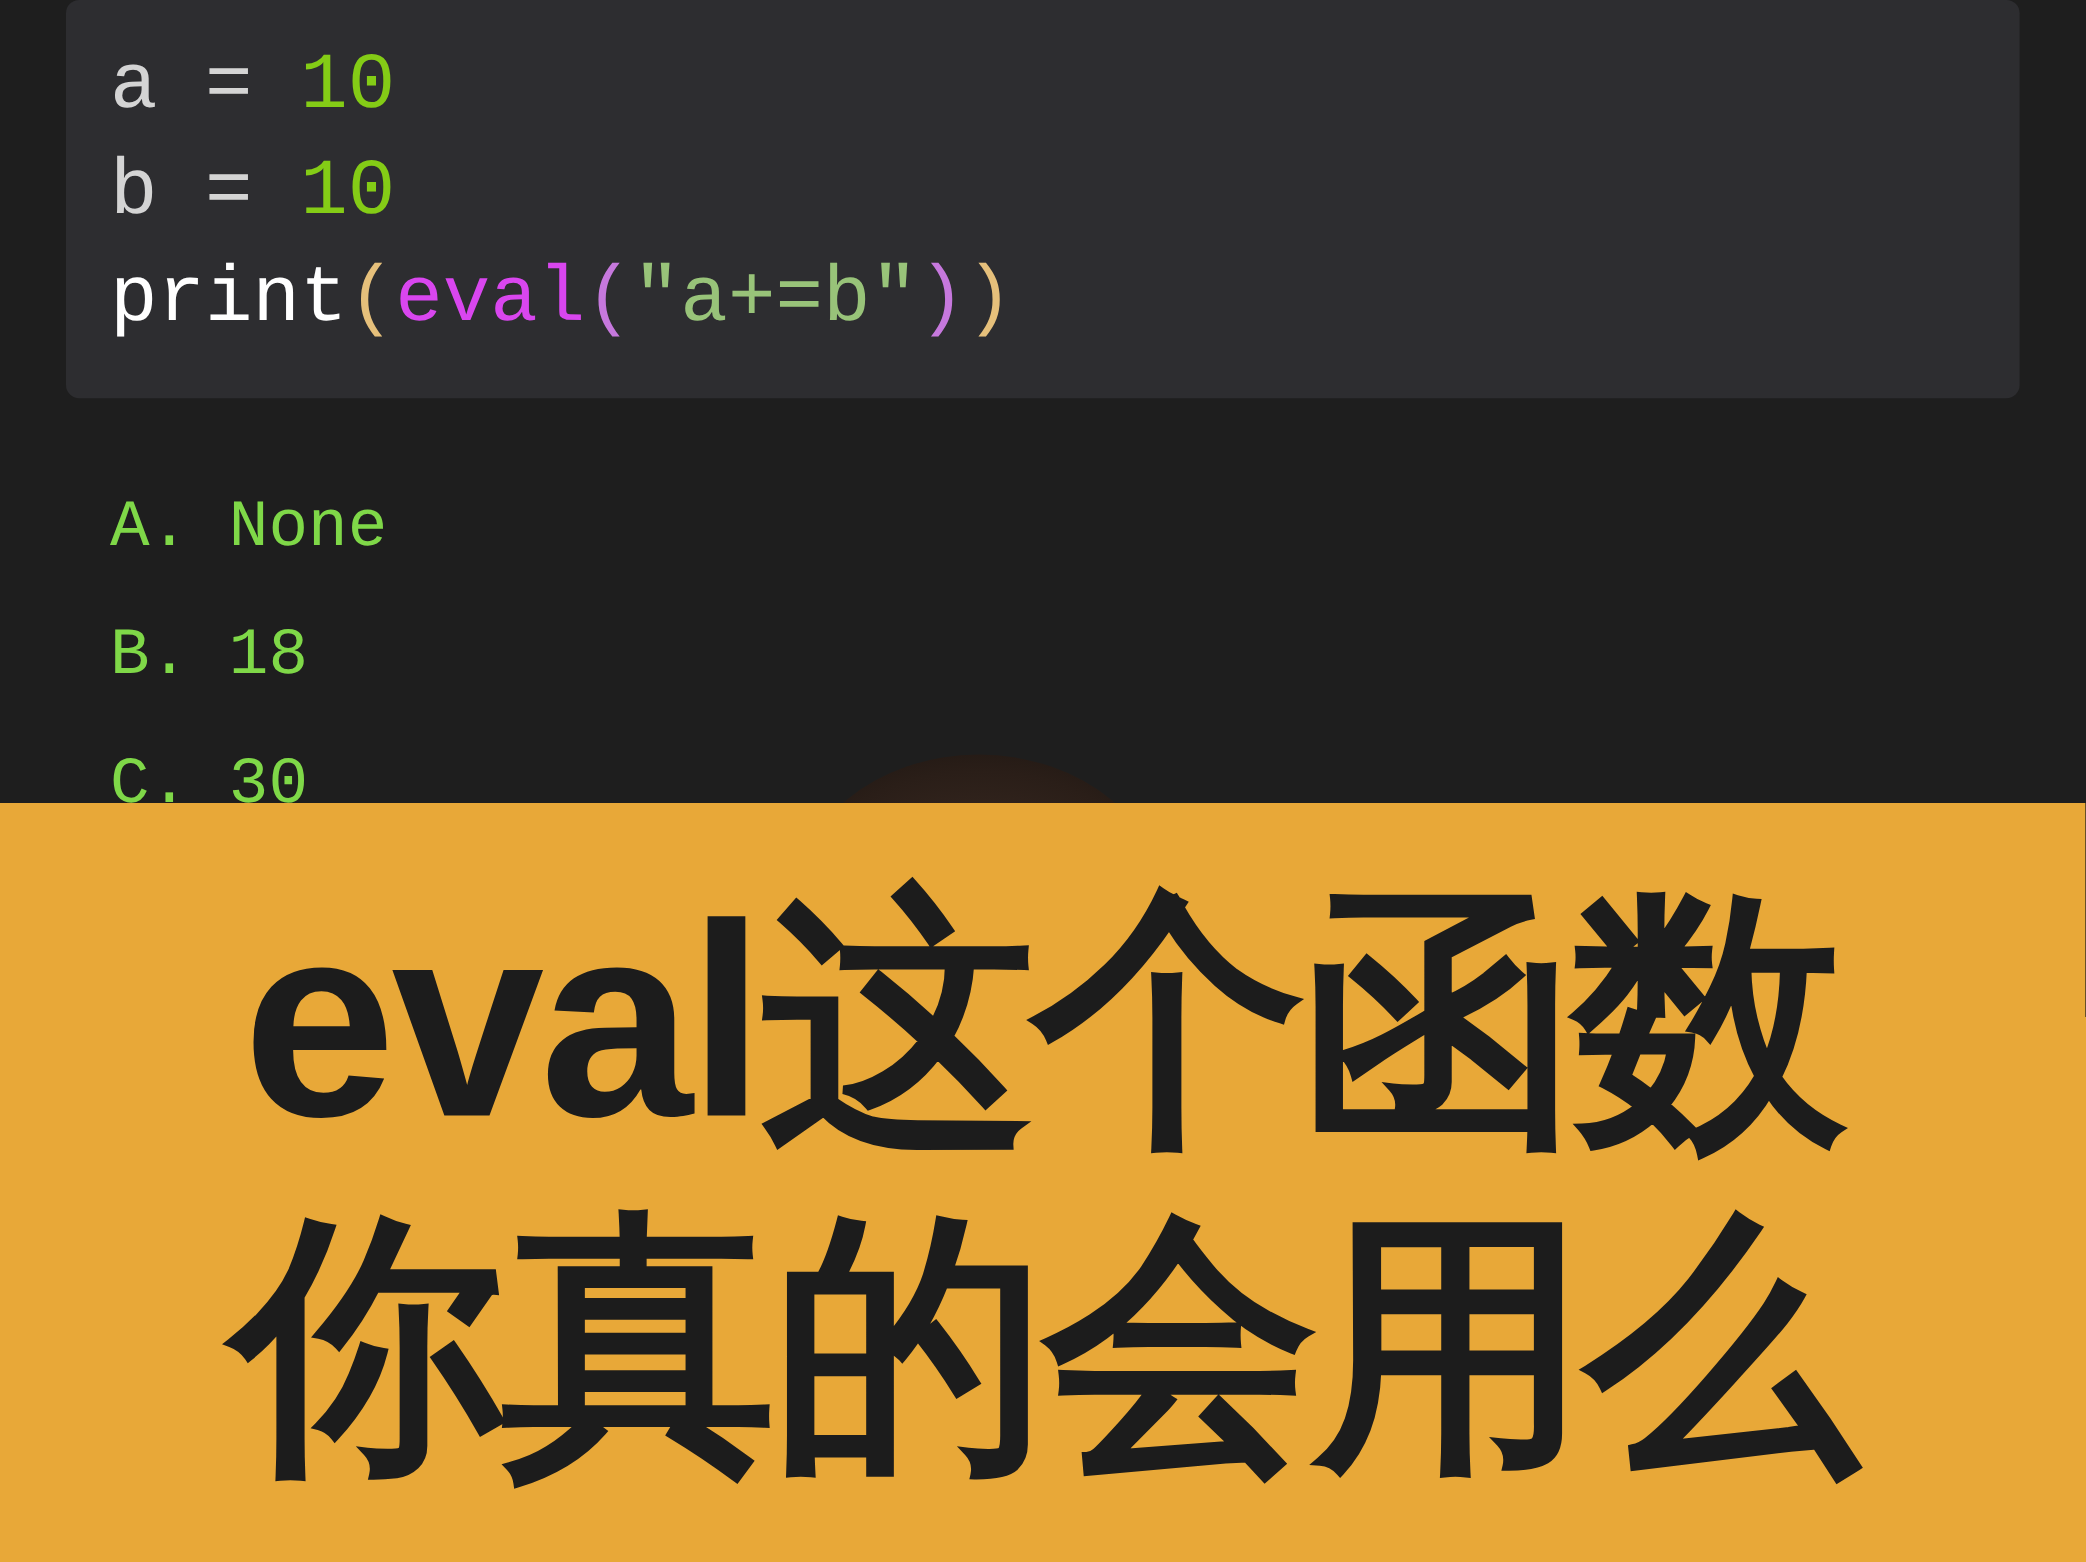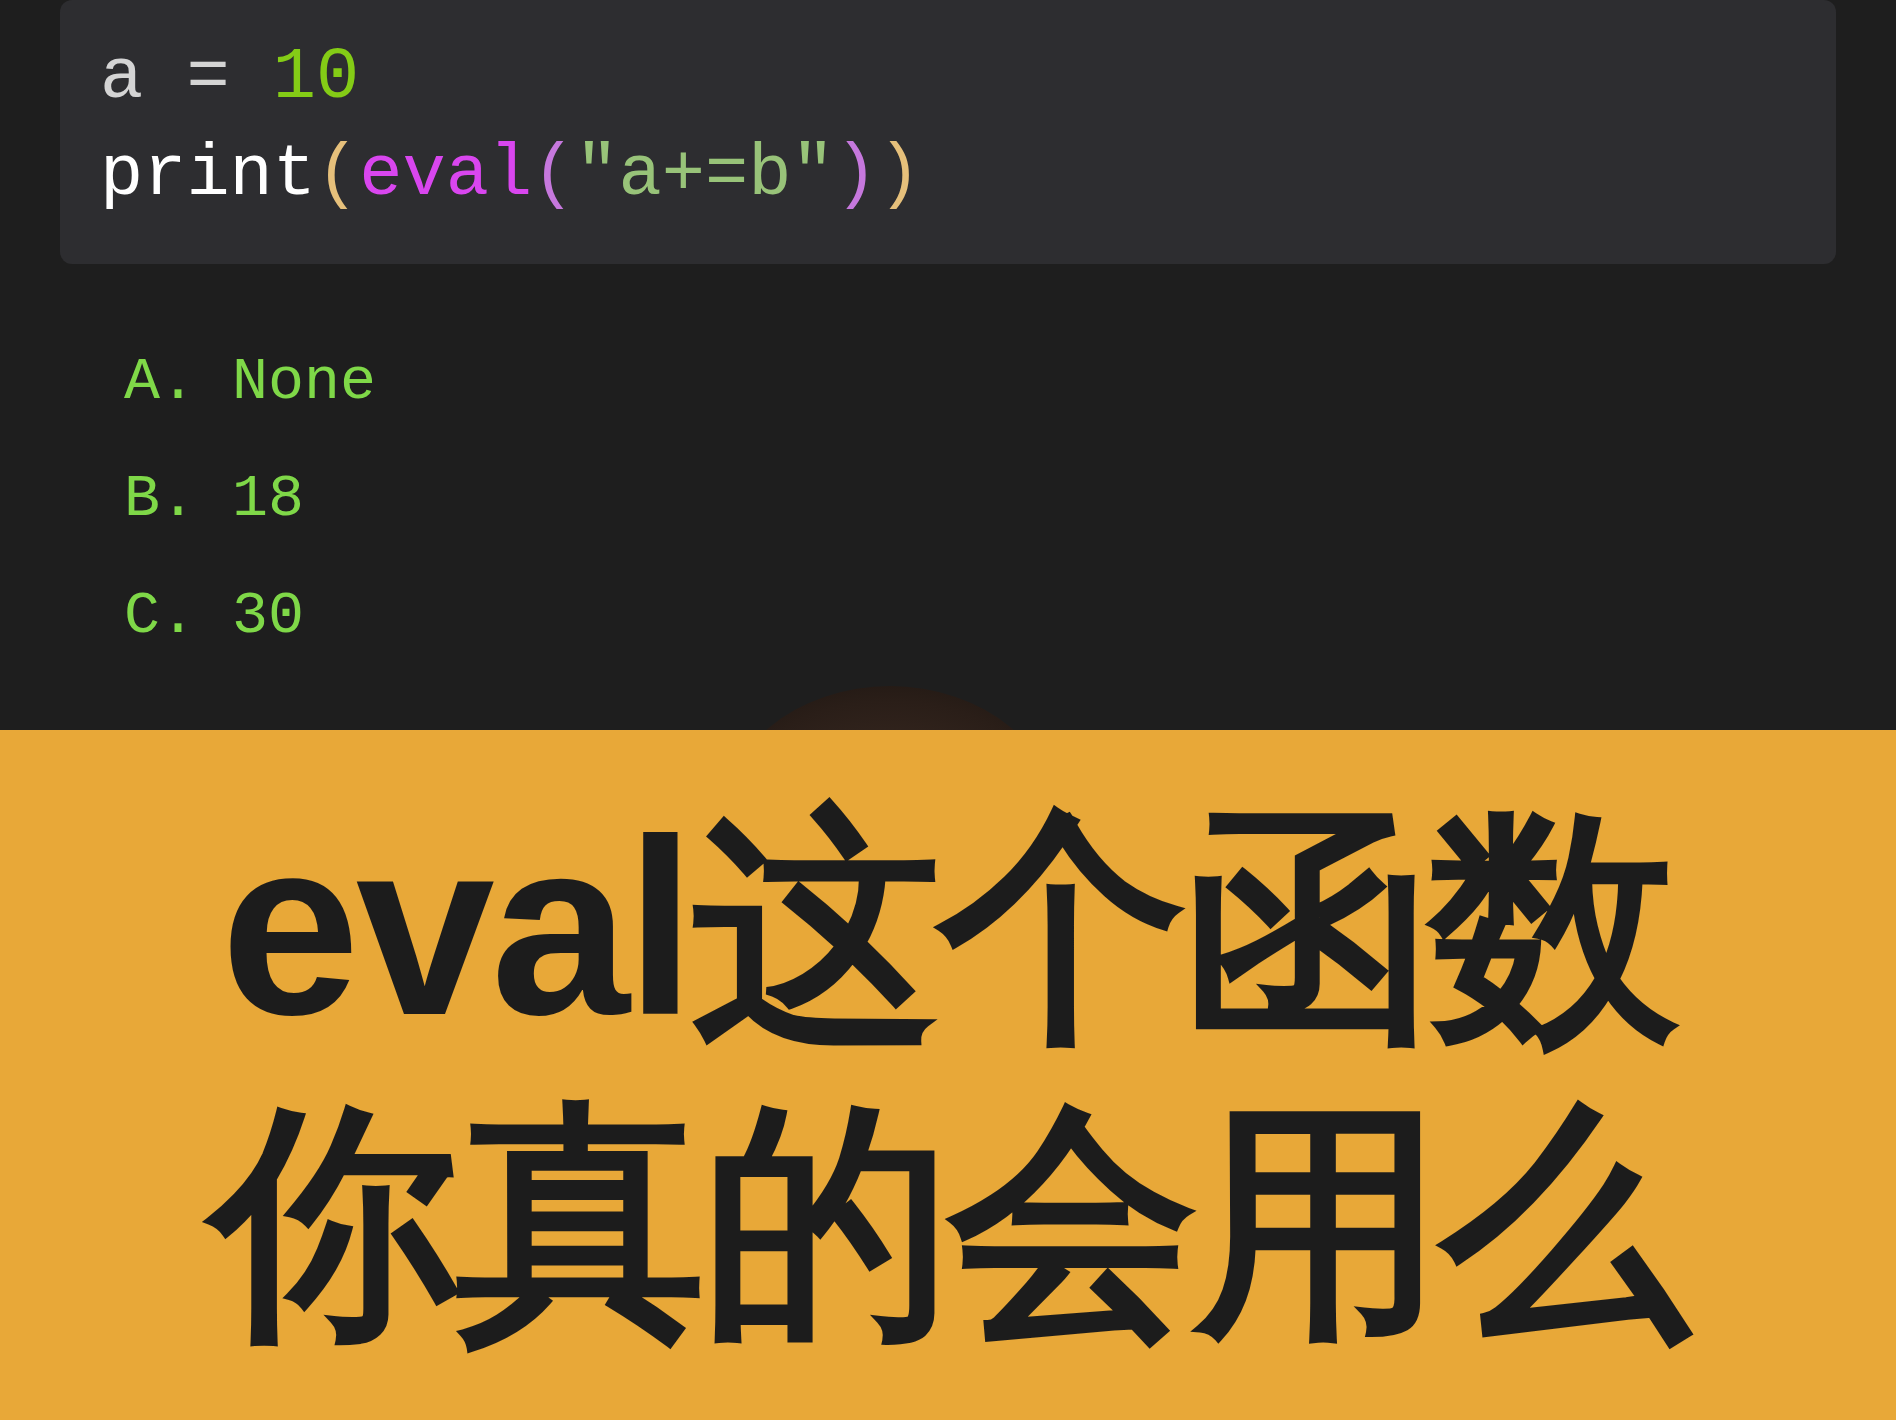--- a/index.html
+++ b/index.html
@@ -29,21 +29,21 @@
   .paren { color: #e6c07b; }
   .paren2 { color: #c678dd; }
   .str { color: #98c379; }
   .options {
     margin: 60px 0 0 100px;
     font-size: 60px;
     line-height: 1.95;
     color: #7fd848;
     font-weight: 500;
   }
-  .option { display: block; margin-left: 24px; }
+  .option { display: block; }
   .head-shape {
     position: absolute;
     left: 720px;
     top: 686px;
     width: 340px;
     height: 200px;
     background: radial-gradient(ellipse at center, #3a2a22 0%, #2a1e18 60%, #1a1410 100%);
     border-radius: 50% 50% 0 0 / 70% 70% 0 0;
   }
   .banner {
@@ -68,20 +68,21 @@
     color: #1c1c1c;
     letter-spacing: -4px;
     white-space: nowrap;
   }
 </style>
 </head>
 <body>
 
 <div class="code-block">
   <div class="code-line"><span class="var">a</span><span class="op"> = </span><span class="num">10</span></div>
+  <div class="code-line"><span class="var">b</span><span class="op"> = </span><span class="num">10</span></div>
   <div class="code-line"><span class="func1">print</span><span class="paren">(</span><span class="func2">eval</span><span class="paren2">(</span><span class="str">"a+=b"</span><span class="paren2">)</span><span class="paren">)</span></div>
 </div>
 
 <div class="options">
   <span class="option">A. None</span>
   <span class="option">B. 18</span>
   <span class="option">C. 30</span>
 </div>
 
 <div class="head-shape"></div>

